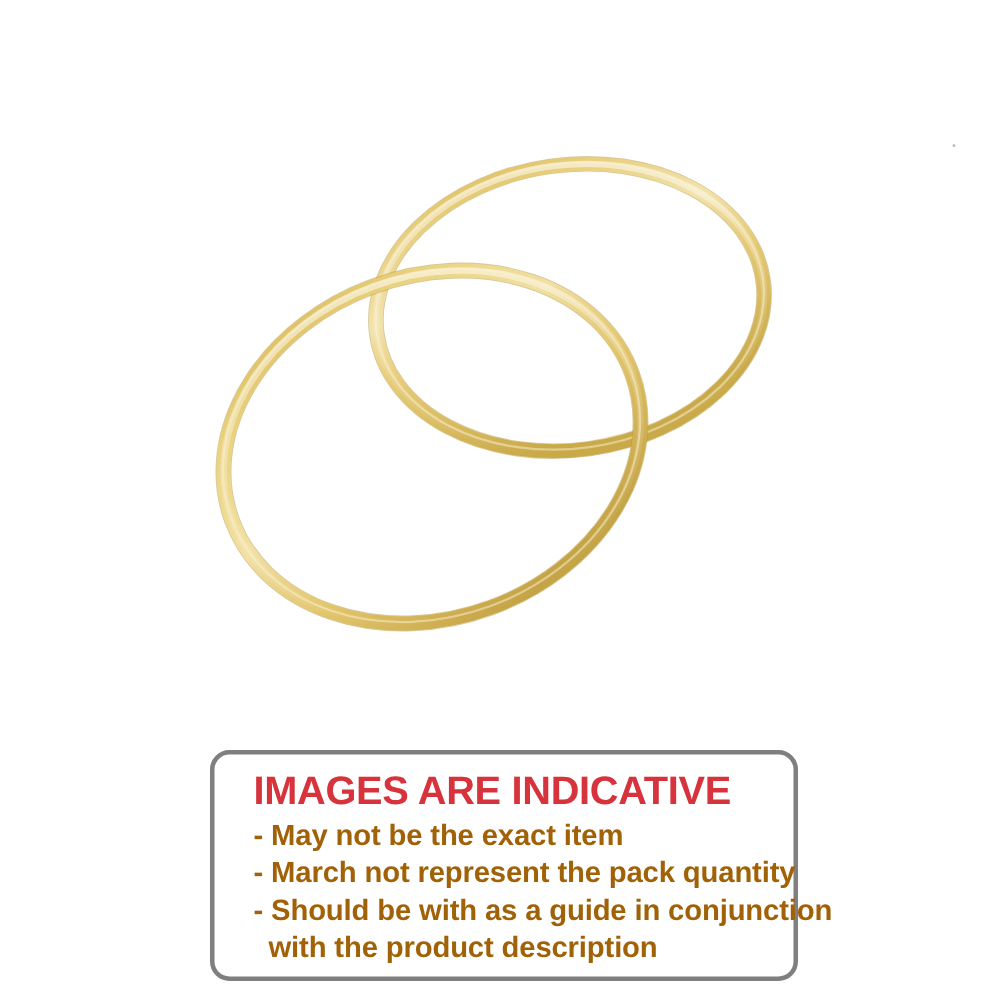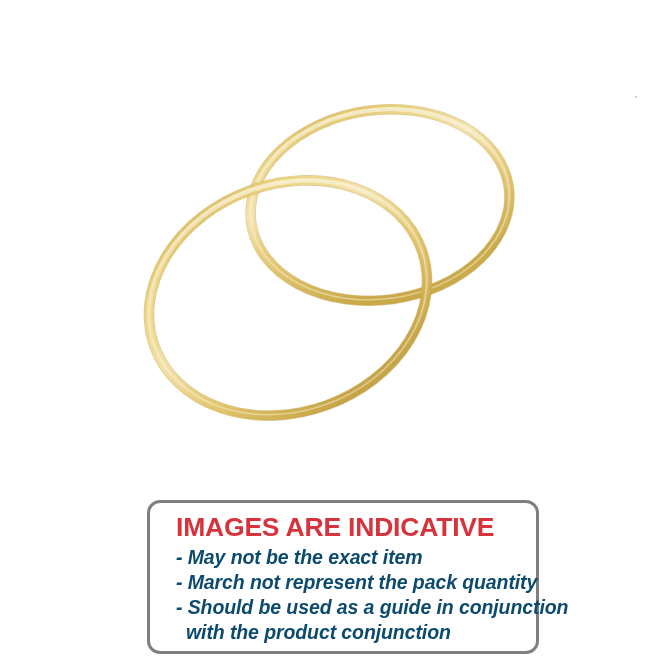--- a/index.html
+++ b/index.html
@@ -41,48 +41,47 @@
     width: 2px;
     height: 2px;
     background: #a9a9a9;
     border-radius: 50%;
     opacity: .75;
   }
 
   
   #indicative-notice {
     position: absolute;
-    left: 147px;
+    left: 140px;
     top: 500px;
     width: 392px;
     height: 154px;
     box-sizing: border-box;
     background: #ffffff;
     border: 3px solid #7f7f7f;
     border-radius: 13px;
     padding: 7px 10px 6px 14px;
   }
   #notice-heading {
     color: #d6333c;
     font-size: 26.5px;
     font-weight: bold;
     line-height: 32px;
     letter-spacing: -0.2px;
     white-space: nowrap;
     margin: 1px 0 2px 12px;
   }
   .notice-line {
-    color: #0c4a6e;
+    color: #a16207;
     font-size: 19.5px;
     font-weight: bold;
     line-height: 25px;
     letter-spacing: -0.1px;
     white-space: nowrap;
     margin-left: 12px;
-    font-style: italic;
   }
   .notice-line.continuation {
     margin-left: 22px;
   }
 </style>
 </head>
 <body>
 
 <div id="product-image-view">
 
@@ -146,17 +145,17 @@
       </g>
     </svg>
 
     <div id="photo-speck"></div>
   </div>
 
   <div id="indicative-notice">
     <div id="notice-heading">IMAGES ARE INDICATIVE</div>
     <div class="notice-line">- May not be the exact item</div>
     <div class="notice-line">- March not represent the pack quantity</div>
-    <div class="notice-line">- Should be used as a guide in conjunction</div>
-    <div class="notice-line continuation">with the product conjunction</div>
+    <div class="notice-line">- Should be with as a guide in conjunction</div>
+    <div class="notice-line continuation">with the product description</div>
   </div>
 
 </div>
 
 </body></html>

